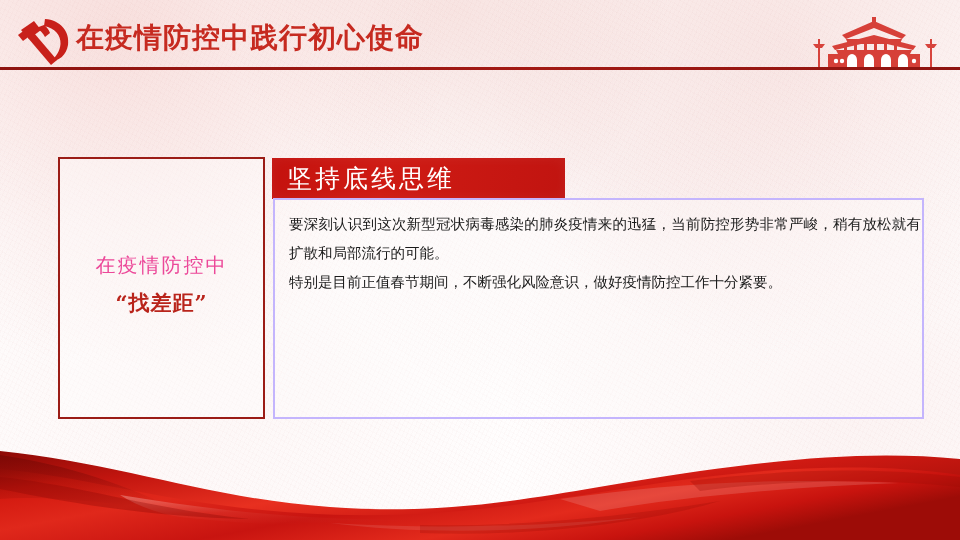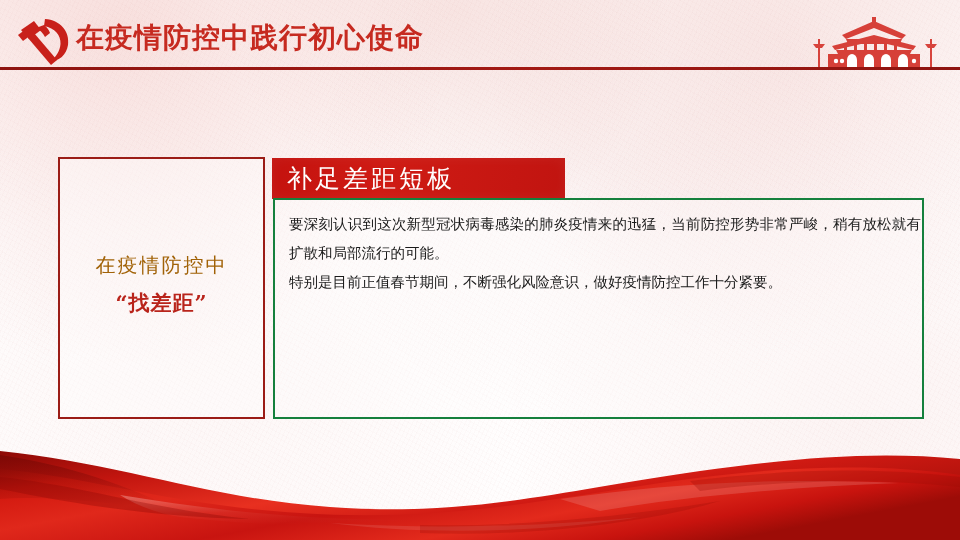--- a/index.html
+++ b/index.html
@@ -96,21 +96,21 @@
     box-sizing: border-box;
     background: rgba(255,255,255,0.35);
     display: flex;
     flex-direction: column;
     align-items: center;
     justify-content: center;
   }
   .left-card-line1 {
     font-family: "DejaVu Serif", "Liberation Serif", serif;
     font-size: 20px;
-    color: #a16207;
+    color: #ec4899;
     letter-spacing: 2px;
     line-height: 28px;
     white-space: nowrap;
   }
   .left-card-line2 {
     font-family: "DejaVu Serif", "Liberation Serif", serif;
     font-size: 21px;
     font-weight: bold;
     color: #b9241b;
     letter-spacing: 1px;
@@ -140,21 +140,21 @@
     line-height: 36px;
     white-space: nowrap;
   }
 
   .panel-body {
     position: absolute;
     left: 273px;
     top: 198px;
     width: 651px;
     height: 221px;
-    border: 2px solid #15803d;
+    border: 2px solid #c4b5fd;
     box-sizing: border-box;
     background: rgba(255,255,255,0.25);
     padding: 10px 1px 0 14px;
   }
   .para {
     font-family: "DejaVu Sans", "Liberation Sans", sans-serif;
     font-size: 14.5px;
     color: #1a1a1a;
     line-height: 29px;
     text-align: justify;
@@ -245,21 +245,21 @@
 
     <div class="header-rule"></div>
   </div>
 
   <div class="left-card">
     <div class="left-card-line1">在疫情防控中</div>
     <div class="left-card-line2">“找差距”</div>
   </div>
 
   <div class="panel-header">
-    <div class="panel-header-text">补足差距短板</div>
+    <div class="panel-header-text">坚持底线思维</div>
   </div>
 
   <div class="panel-body">
     <p class="para">要深刻认识到这次新型冠状病毒感染的肺炎疫情来的迅猛，当前防控形势非常严峻，稍有放松就有扩散和局部流行的可能。</p>
     <p class="para">特别是目前正值春节期间，不断强化风险意识，做好疫情防控工作十分紧要。</p>
   </div>
 
   <span class="ribbon">
     <svg width="960" height="115" viewBox="0 0 960 115" preserveAspectRatio="none" xmlns="http://www.w3.org/2000/svg">
       <defs>

